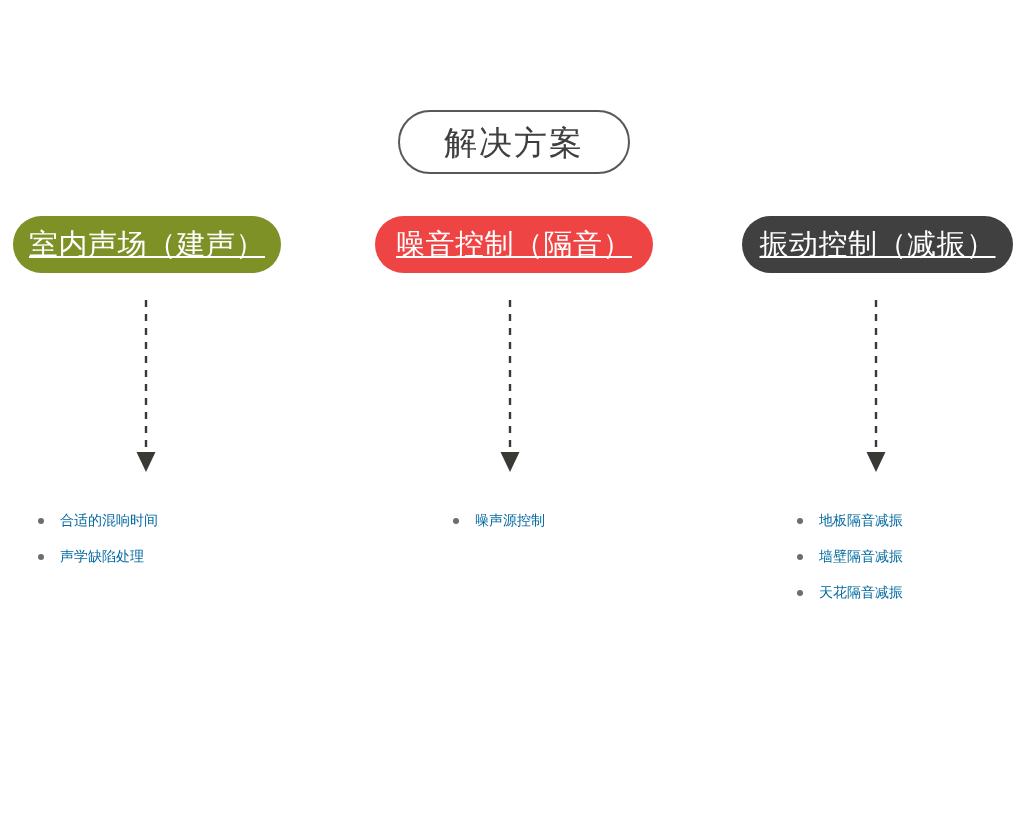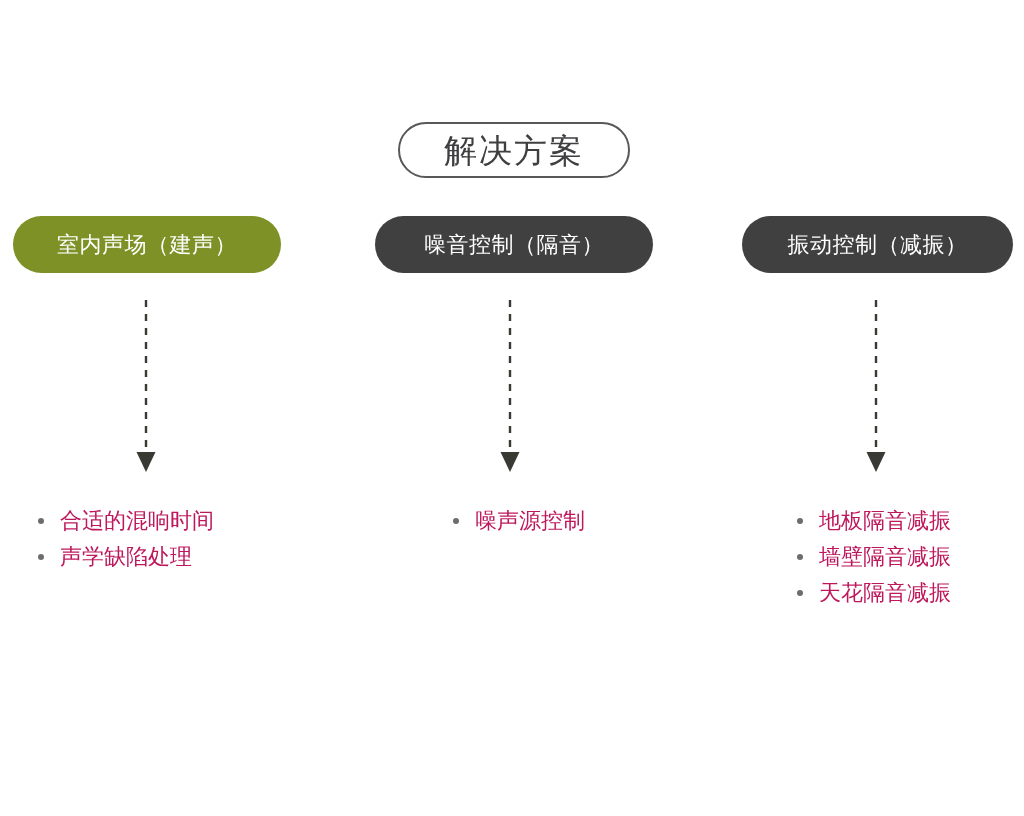--- a/index.html
+++ b/index.html
@@ -22,28 +22,27 @@
     width: 1024px;
     height: 816px;
   }
 
   
   .root-pill {
     position: absolute;
     left: 398px;
     top: 110px;
     width: 232px;
-    height: 56px;
+    height: 64px;
     border: 2px solid #58585a;
     border-radius: 34px;
     box-sizing: border-box;
     display: flex;
     align-items: center;
     justify-content: center;
-    margin-top: 12px;
   }
   .root-pill-label {
     font-size: 33px;
     letter-spacing: 2px;
     color: #3f3f41;
     line-height: 1;
     white-space: nowrap;
   }
 
   
@@ -52,27 +51,28 @@
     top: 216px;
     height: 57px;
     border-radius: 29px;
     box-sizing: border-box;
     display: flex;
     align-items: center;
     justify-content: center;
     color: #ffffff;
   }
   .cat-pill-label {
-    font-size: 22px;
+    font-size: 29px;
     letter-spacing: 0.5px;
     line-height: 1;
     white-space: nowrap;
+    text-decoration: underline;
   }
   .cat-pill.c0 { left: 13px;  width: 268px; background: #7d9127; }
-  .cat-pill.c1 { left: 375px; width: 278px; background: #404040; }
+  .cat-pill.c1 { left: 375px; width: 278px; background: #ef4444; }
   .cat-pill.c2 { left: 742px; width: 271px; background: #404040; }
 
   
   .connector {
     position: absolute;
     top: 300px;
     width: 24px;
     height: 176px;
   }
   .connector.a0 { left: 134px; }
@@ -86,22 +86,22 @@
     top: 505px;
   }
   .bullet-col.b0 { left: 34px;  width: 320px; }
   .bullet-col.b1 { left: 449px; width: 300px; }
   .bullet-col.b2 { left: 793px; width: 220px; }
 
   .bullet-item {
     position: relative;
     padding-left: 26px;
     margin-bottom: 5px;
-    color: #be185d;
-    font-size: 22px;
+    color: #0369a1;
+    font-size: 14px;
     line-height: 31px;
   }
   .bullet-item .dot {
     position: absolute;
     left: 4px;
     top: 13px;
     width: 6px;
     height: 6px;
     border-radius: 50%;
     background: #6d6d6d;

